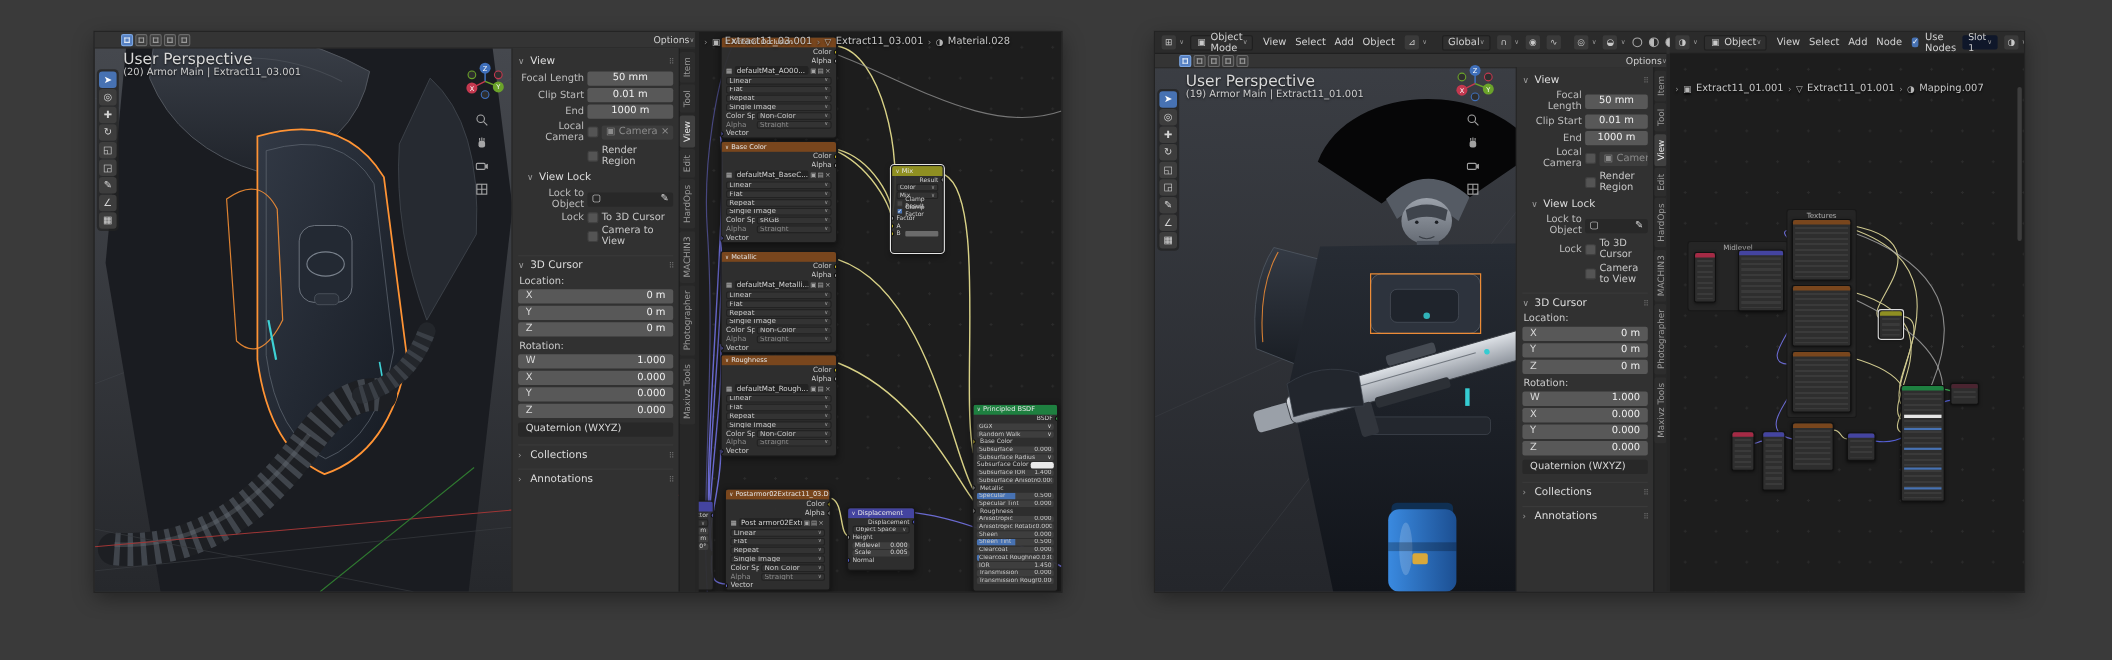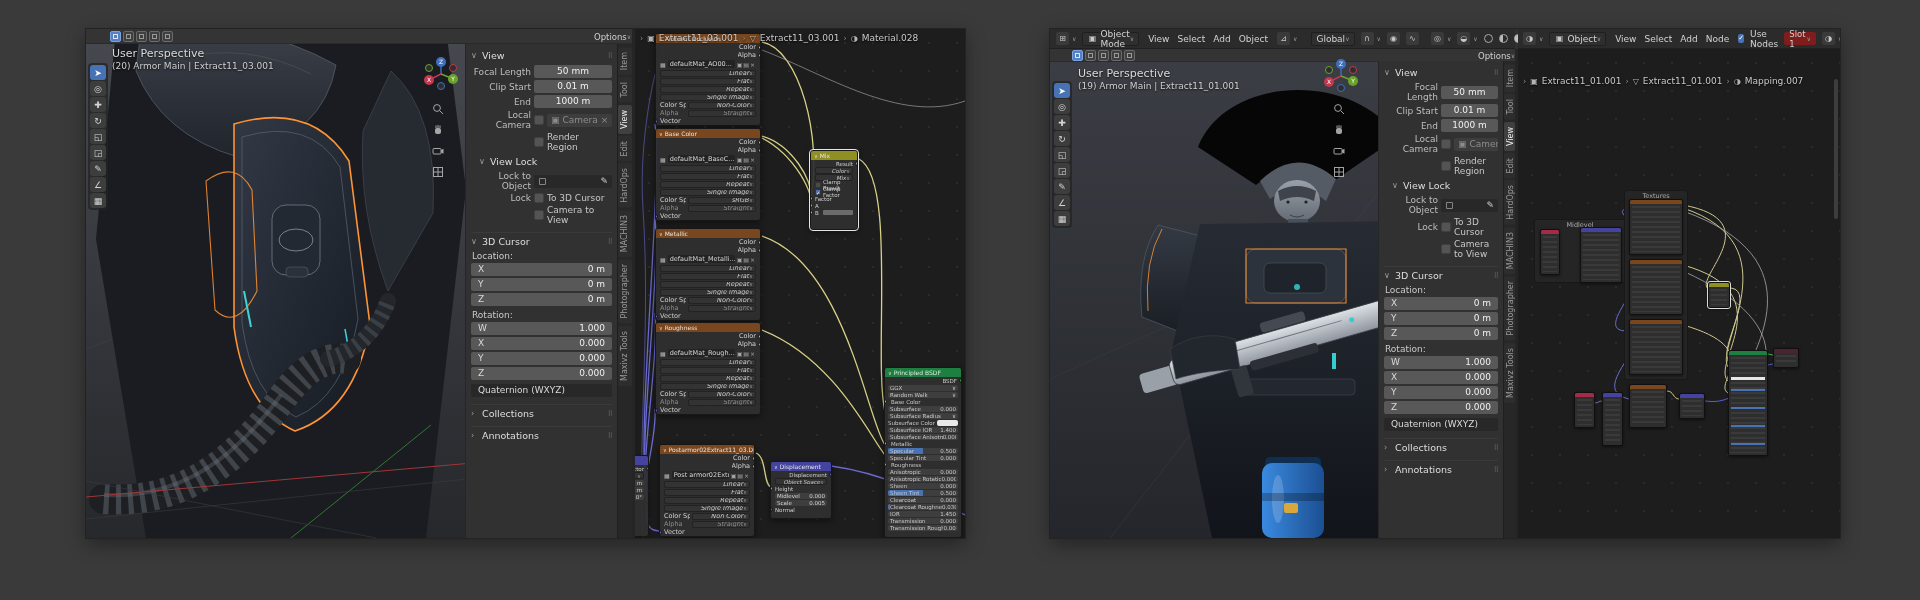--- a/index.html
+++ b/index.html
@@ -10,21 +10,21 @@
   
   .vp{position:absolute;overflow:hidden;background:#2b2d31;}
   .vp svg.art{position:absolute;inset:0;z-index:0;}
   .tool-strip{position:absolute;left:0;top:0;height:15px;background:#343434;z-index:2;display:flex;align-items:center;border-bottom:1px solid #2a2a2a;}
   .mico{width:11px;height:11px;margin-right:2px;border:1px solid #6a6a6a;border-radius:2px;background:#3f3f3f;position:relative;}
   .mico.active{background:#5680c2;border-color:#7aa4e0;}
   .mico::after{content:"";position:absolute;inset:2px;border:1px dashed #9a9a9a;}
   .mico.active::after{border-color:#dce7f5;}
   .options-btn{position:absolute;top:1px;height:13px;display:flex;align-items:center;gap:3px;font-size:8.5px;color:#cfcfcf;padding:0 4px;border-radius:2px;z-index:3;}
   .vp-text{position:absolute;z-index:2;color:#d9d9d9;text-shadow:0 1px 2px rgba(0,0,0,.8);line-height:12px;}
-  .vp-text .l1{font-size:11px;}
+  .vp-text .l1{font-size:14px;}
   .vp-text .l2{font-size:9px;color:#cfcfcf;}
   .vtoolbar{position:absolute;z-index:2;display:flex;flex-direction:column;gap:1px;background:rgba(35,35,35,.75);padding:2px;border-radius:4px;}
   .tbtn{width:16px;height:15px;border-radius:3px;color:#d4d4d4;font-size:9px;display:flex;align-items:center;justify-content:center;background:#3d3d3d;}
   .tbtn.active{background:#4772b3;color:#fff;}
   .gizmo{position:absolute;z-index:2;}
   .vp-icons{position:absolute;z-index:2;display:flex;flex-direction:column;gap:9px;opacity:.8;}
   .vp-icons svg{display:block;}
   
   .npanel{position:absolute;background:#313131;z-index:3;padding:3px 5px 0 5px;font-size:9px;color:#c7c7c7;overflow:hidden;border-left:1px solid #262626;}
   .phead{display:flex;align-items:center;gap:3px;height:15px;color:#dedede;font-size:9.5px;margin-top:1px;}
@@ -64,21 +64,21 @@
   .menu-item{padding:1px 3px;border-radius:2px;}
   .hicon{width:13px;height:13px;border-radius:2px;background:#3a3a3a;color:#c9c9c9;font-size:8px;display:flex;align-items:center;justify-content:center;flex:0 0 auto;}
   .hcaret{font-size:6px;color:#9a9a9a;margin-left:-3px;}
   .mode-dd{display:flex;align-items:center;gap:3px;background:#2f2f2f;border:1px solid #1f1f1f;border-radius:2px;padding:0 4px;height:14px;}
   .sph{width:9px;height:9px;border-radius:50%;border:1px solid #a8a8a8;flex:0 0 auto;}
   .sph.s2{background:linear-gradient(90deg,#b9b9b9 50%,transparent 50%);}
   .sph.s3{background:#c2c2c2;}
   .sph.s4{background:radial-gradient(circle at 35% 30%,#cfe2ff,#4772b3);border-color:#7aa4e0;}
   .sph-box{width:14px;height:13px;border-radius:2px;display:flex;align-items:center;justify-content:center;}
   .sph-box.on{background:#4772b3;}
-  .ddfld{display:flex;align-items:center;gap:4px;background:#7f1d1d;border-radius:2px;height:13px;padding:0 5px;font-size:8.5px;color:#cfcfcf;}
+  .ddfld{display:flex;align-items:center;gap:4px;background:#0f172a;border-radius:2px;height:13px;padding:0 5px;font-size:8.5px;color:#cfcfcf;}
   .ncheck{width:9px;height:9px;border-radius:2px;background:#4772b3;color:#fff;font-size:7px;line-height:9px;text-align:center;}
   
   .bnode{position:absolute;z-index:2;background:#2f2f2fee;border:1px solid #171717;border-radius:3px;box-shadow:0 2px 6px rgba(0,0,0,.45);font-size:6.5px;color:#cfcfcf;overflow:hidden;}
   .bnode.selected{outline:1px solid #e7e7e7;}
   .hd{height:9px;display:flex;align-items:center;gap:2px;padding:0 3px;color:#e4e4e4;font-size:6px;white-space:nowrap;overflow:hidden;}
   .hd .hc{font-size:5px;color:#ddd;}
   .hd.tex{background:#79461d;}
   .hd.green{background:#1e8040;}
   .hd.olive{background:#8f8f22;}
   .hd.blue{background:#4444a0;}
@@ -87,21 +87,21 @@
   .nrow .lbl.r{margin-left:auto;}
   .nrow.dim,.dd.dim .ddt{color:#8a8a8a;}
   .sock{position:absolute;width:5px;height:5px;border-radius:50%;border:1px solid #101010;top:50%;margin-top:-2.5px;z-index:3;}
   .sock.l{left:-3px;}
   .sock.r{right:-3px;}
   .sock.yellow{background:#c7b829;}
   .sock.gray{background:#a1a1a1;}
   .sock.purple{background:#6363c7;}
   .sock.green{background:#39a74e;}
   .sock.bluev{background:#5560d6;}
-  .dd{flex:1;display:flex;align-items:center;justify-content:flex-end;background:#333333;border:1px solid #222;border-radius:2px;height:7px;padding:0 2px;color:#c9c9c9;overflow:hidden;white-space:nowrap;font-style:italic;}
+  .dd{flex:1;display:flex;align-items:center;justify-content:space-between;background:#333333;border:1px solid #222;border-radius:2px;height:7px;padding:0 2px;color:#c9c9c9;overflow:hidden;white-space:nowrap;}
   .dd .car,.car{font-size:5px;color:#999;}
   .nrow.cs .lbl{width:26px;flex:0 0 auto;}
   .nrow.img{height:10px;}
   .iico{color:#b5b5b5;font-size:6px;}
   .iname{flex:1;background:#232323;border-radius:2px;height:8px;line-height:8px;padding:0 2px;overflow:hidden;white-space:nowrap;color:#d5d5d5;}
   .ibtns{color:#a5a5a5;font-size:6px;letter-spacing:1px;}
   .s5{font-size:5.5px;height:7px;}
   .ncb{width:6px;height:6px;background:#4a4a4a;border:1px solid #333;border-radius:1px;font-size:5px;line-height:6px;text-align:center;color:#fff;flex:0 0 auto;}
   .ncb.on{background:#4772b3;}
   .bfield{flex:1;height:5px;background:#6b6b6b;border-radius:1px;margin-left:2px;}

